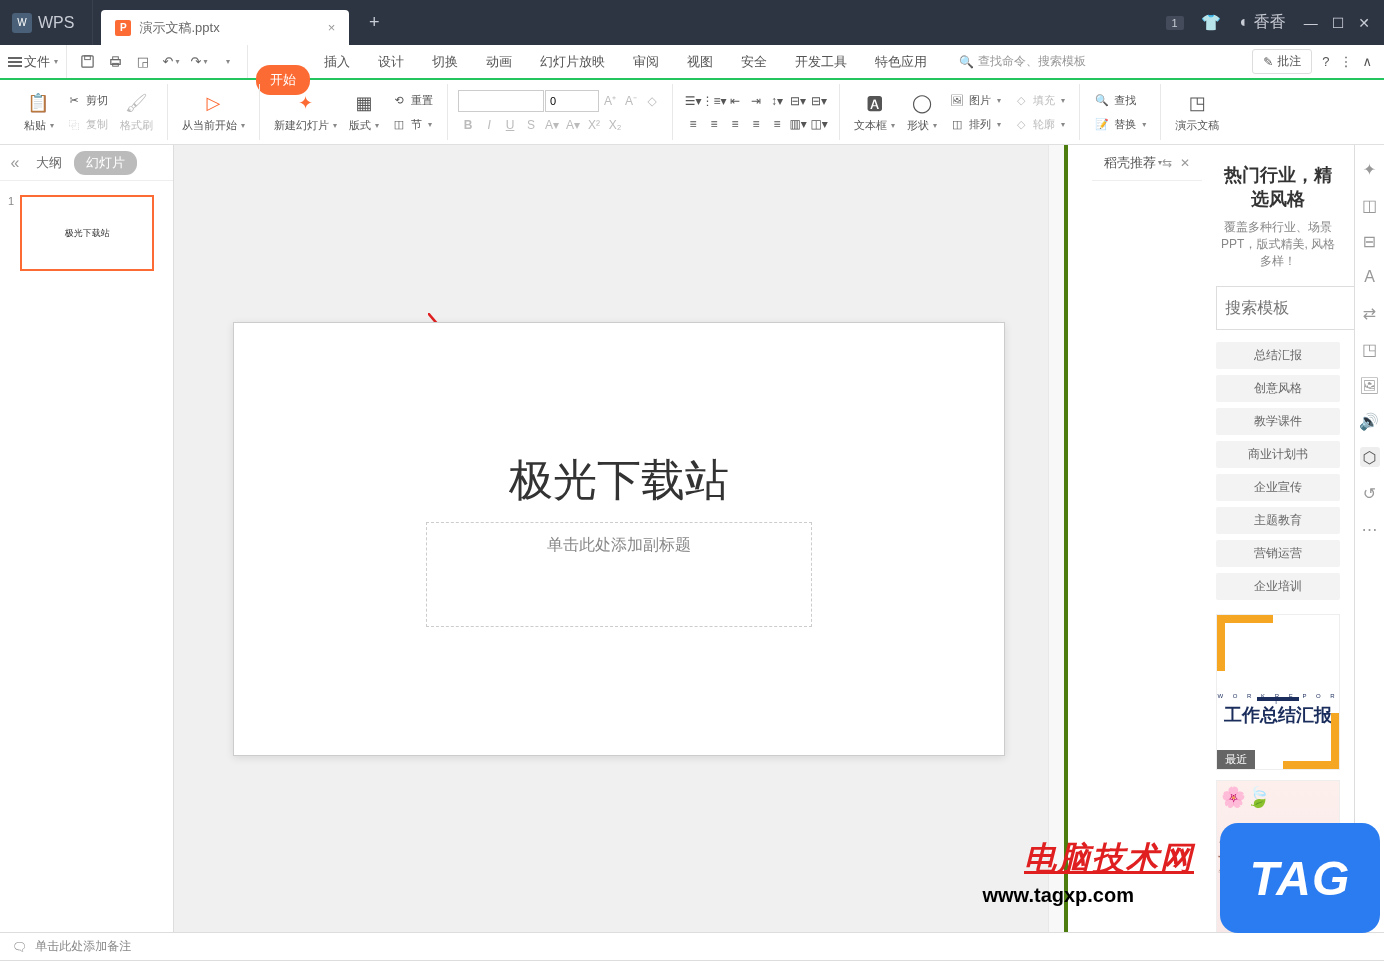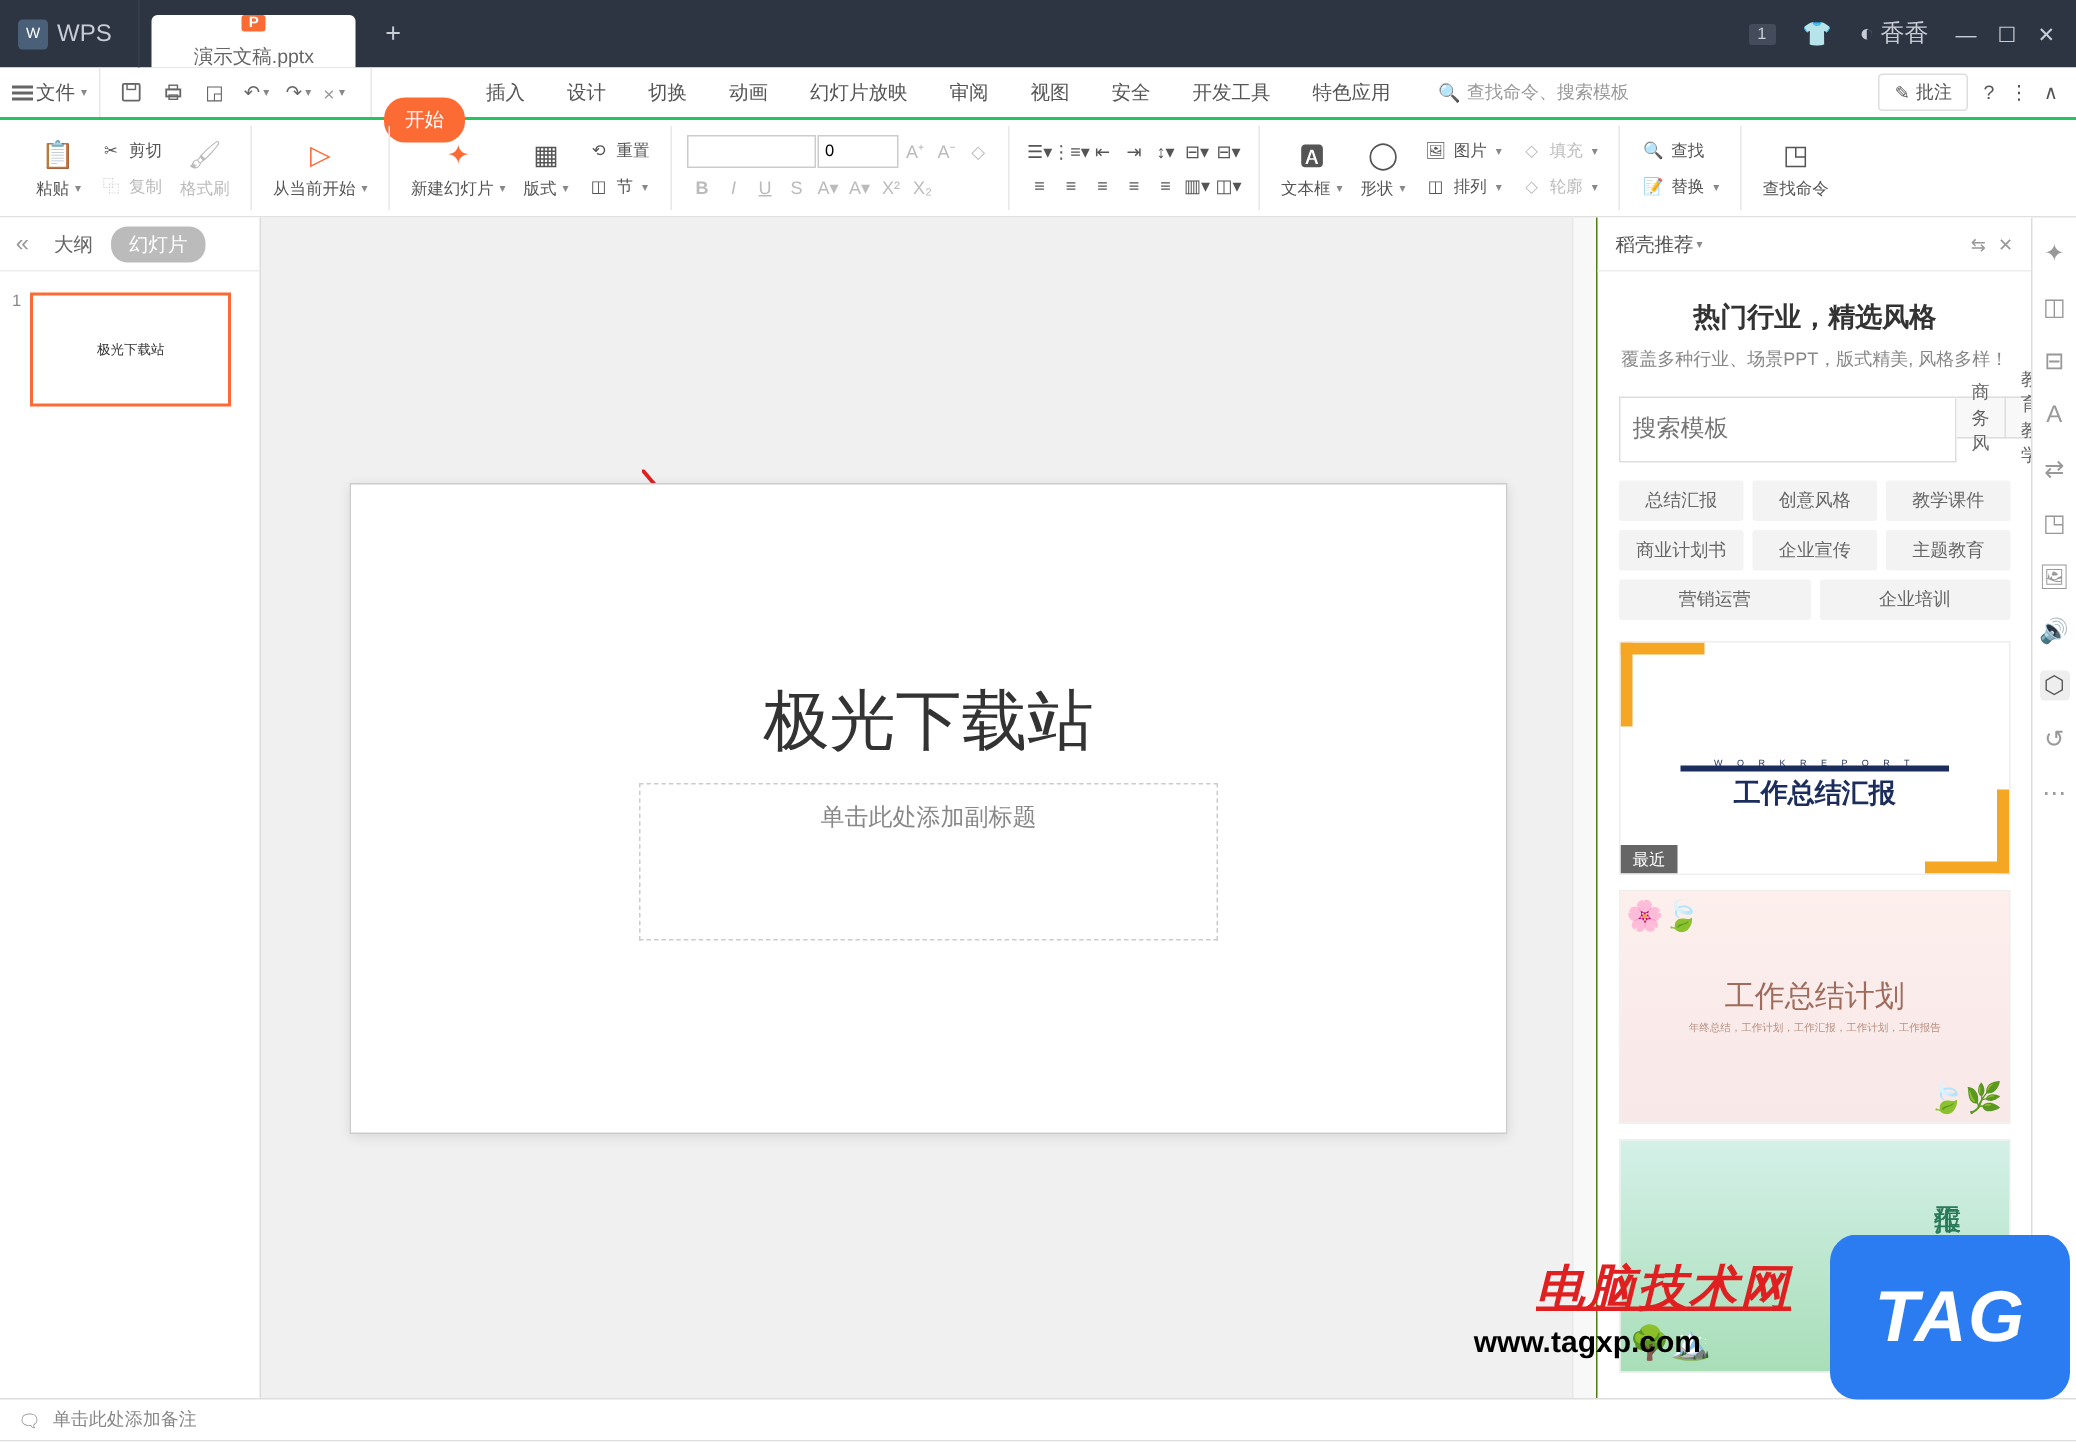--- a/index.html
+++ b/index.html
@@ -2,21 +2,21 @@
 <html><head>
 <meta charset="utf-8">
 <style>
 * { margin: 0; padding: 0; box-sizing: border-box; font-family: "Microsoft YaHei", sans-serif; }
 body { width: 1384px; height: 961px; background: #fff; overflow: hidden; position: relative; }
 
 
 .titlebar { height: 45px; background: #2d3442; display: flex; align-items: center; color: #c8ccd4; }
 .wps-btn { height: 45px; padding: 0 18px 0 12px; display: flex; align-items: center; gap: 6px; border-right: 1px solid #3a4050; }
 .wps-logo { width: 20px; height: 20px; background: #4a6078; border-radius: 3px; display: flex; align-items: center; justify-content: center; font-size: 10px; color: #fff; }
-.tab { height: 35px; margin-top: 10px; padding: 0 14px; background: #fff; color: #666; border-radius: 4px 4px 0 0; display: flex; align-items: center; gap: 8px; font-size: 13px; margin-left: 8px; flex-direction: column; }
+.tab { height: 35px; margin-top: 10px; padding: 0 14px; background: #fff; color: #666; border-radius: 4px 4px 0 0; display: flex; align-items: center; gap: 8px; font-size: 13px; margin-left: 8px; }
 .tab .ppt-icon { width: 16px; height: 16px; background: #fd6b34; border-radius: 2px; position: relative; display: flex; align-items: center; justify-content: center; }
 .tab .ppt-icon::after { content: "P"; color: #fff; font-size: 10px; font-weight: bold; }
 .tab .close-x { margin-left: 100px; color: #999; cursor: pointer; }
 .add-tab { width: 34px; height: 34px; display: flex; align-items: center; justify-content: center; color: #c8ccd4; font-size: 18px; margin-left: 8px; cursor: pointer; }
 .titlebar-right { margin-left: auto; display: flex; align-items: center; gap: 18px; padding-right: 14px; }
 .badge1 { background: #444c5c; padding: 1px 6px; border-radius: 2px; font-size: 11px; }
 .window-controls { display: flex; gap: 14px; font-size: 14px; }
 
 
 .menubar { height: 35px; background: #fff; border-bottom: 2px solid #22c55e; display: flex; align-items: center; font-size: 13px; color: #555; }
@@ -61,21 +61,21 @@
 .thumb { width: 134px; height: 76px; border: 2px solid #fd6b34; background: #fff; display: flex; align-items: center; justify-content: center; font-size: 9px; color: #333; }
 
 .canvas-area { flex: 1; position: relative; background: #f0f0f0; display: flex; align-items: center; justify-content: center; }
 .canvas-area::before { content: ""; position: absolute; right: 0; top: 0; bottom: 0; width: 15px; background: #f8f8f8; border-left: 1px solid #e8e8e8; }
 .slide { width: 772px; height: 434px; background: #fff; border: 1px solid #ccc; box-shadow: 0 2px 8px rgba(0,0,0,0.1); display: flex; flex-direction: column; align-items: center; justify-content: center; gap: 12px; position: relative; }
 .slide-title { font-size: 44px; font-weight: 300; color: #333; }
 .slide-sub-box { border: 1px dashed #ccc; padding: 12px 120px 70px; }
 .slide-sub { font-size: 16px; color: #888; }
 .red-arrow { position: absolute; left: 254px; top: 168px; pointer-events: none; }
 
-.right-pane { width: 290px; background: #fff; border-left: 1px solid #4d7c0f; display: flex; flex-direction: column; }
+.right-pane { width: 290px; background: #fff; border-left: 4px solid #4d7c0f; display: flex; flex-direction: row; padding-left: 24px; }
 .rp-header { height: 36px; border-bottom: 1px solid #eee; display: flex; align-items: center; padding: 0 12px; font-size: 13px; color: #555; }
 .rp-close { margin-left: auto; display: flex; gap: 8px; color: #999; font-size: 12px; }
 .rp-content { flex: 1; overflow-y: auto; padding: 18px 14px; }
 .rp-title { font-size: 18px; font-weight: bold; color: #333; text-align: center; }
 .rp-desc { font-size: 12px; color: #888; text-align: center; margin-top: 8px; }
 .rp-search-row { display: flex; gap: 0; margin-top: 16px; }
 .rp-search { flex: 1; height: 44px; border: 1px solid #ddd; padding: 0 8px; font-size: 16px; }
 .rp-search-btn { padding: 0 10px; font-size: 12px; color: #666; height: 28px; border: 1px solid #ddd; border-left: 0; display: flex; align-items: center; cursor: pointer; background: #f8f8f8; }
 .rp-tags { display: flex; flex-wrap: wrap; gap: 6px; margin-top: 12px; }
 .rp-tag { flex: 1; min-width: 74px; text-align: center; background: #f3f3f3; color: #666; font-size: 12px; padding: 5px 0; border-radius: 2px; cursor: pointer; }
@@ -350,21 +350,21 @@
       <div class="rg-small">
           <span class="icon" style="color:#fd6b34;">📝</span>
           <span>替换</span>
           <span class="caret">▾</span>
         </div>
     </div>
   </div>
   <div class="ribbon-group" style="border-right:0;">
     <div class="rg-big">
       <span class="icon">◳</span>
-      <span class="lbl">查找命令</span>
+      <span class="lbl">演示文稿</span>
     </div>
   </div>
 </div>
 
 <div class="workarea">
   <div class="outline-pane">
     <div class="collapse-pane">«</div>
     <div class="outline-tabs">
       <div class="outline-tab">大纲</div>
       <div class="outline-tab active">幻灯片</div>

